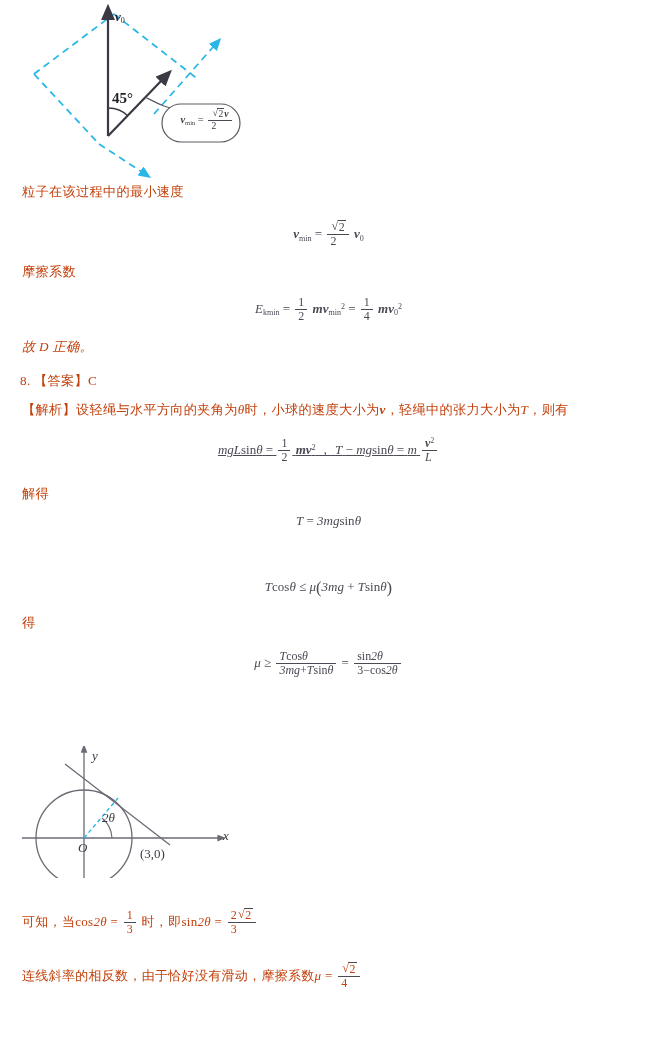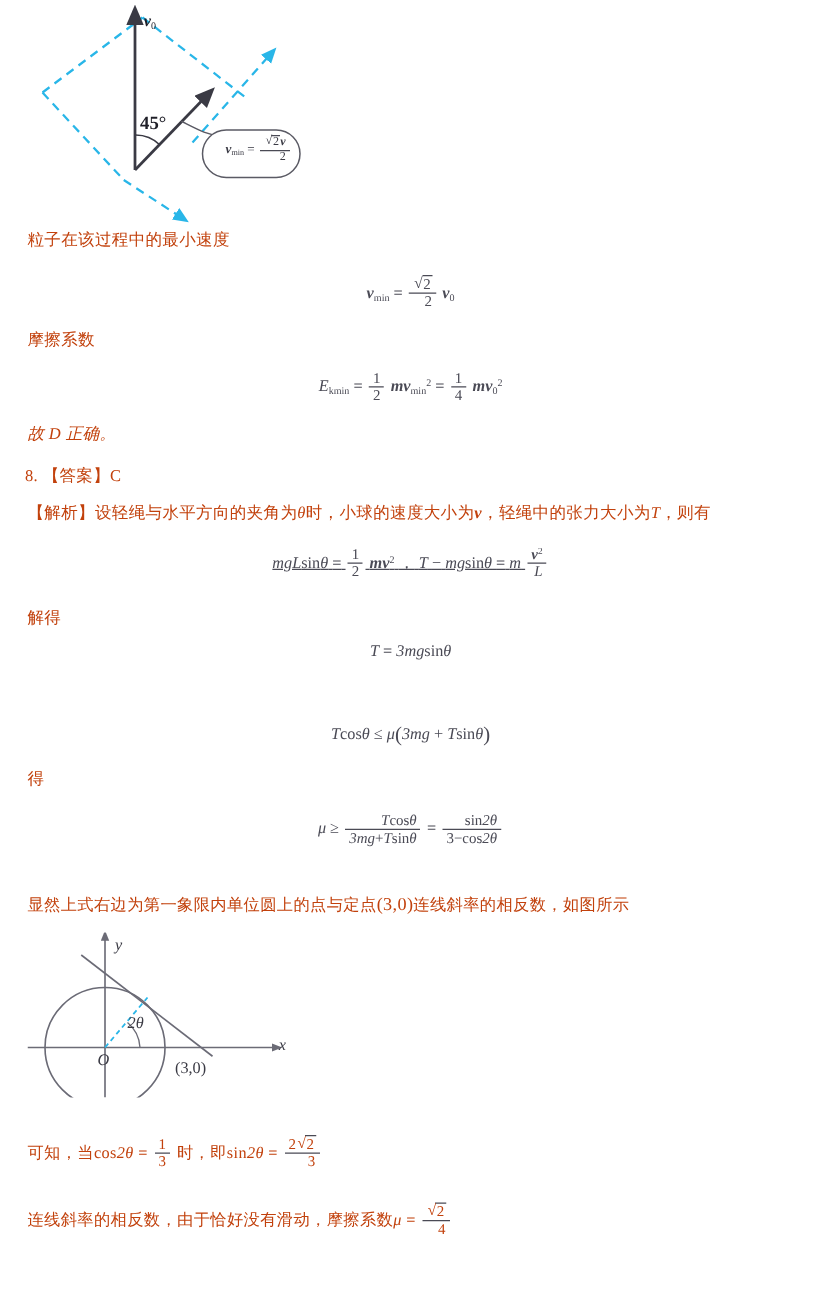--- a/index.html
+++ b/index.html
@@ -36,21 +36,21 @@
     font-size: 13px;
     color: #4a4a55;
   }
   .mi { font-style: italic; }
   .mu { font-style: normal; }
   .bold-it { font-style: italic; font-weight: bold; }
 
   .frac {
     display: inline-block;
     vertical-align: -0.52em;
-    text-align: right;
+    text-align: left;
     line-height: 1.08;
     margin: 0 2px;
   }
   .frac > .num { display: block; padding: 0 3px; font-size: 0.92em; }
   .frac > .den { display: block; padding: 0 3px; border-top: 1px solid #4a4a55; font-size: 0.92em; }
 
   .sqrt {
     display: inline-block;
     position: relative;
     padding-left: 0.52em;
@@ -236,23 +236,20 @@
       <span class="num"><span class="mi">T</span><span class="mu">cos</span><span class="mi">θ</span></span>
       <span class="den"><span class="mi">3mg</span><span class="mu">+</span><span class="mi">T</span><span class="mu">sin</span><span class="mi">θ</span></span>
     </span>
     <span class="mu">=</span>
     <span class="frac" style="vertical-align:-0.55em;">
       <span class="num"><span class="mu">sin</span><span class="mi">2θ</span></span>
       <span class="den"><span class="mu">3</span><span class="mu">−</span><span class="mu">cos</span><span class="mi">2θ</span></span>
     </span>
   </div>
 
-  <div class="para" style="position:absolute; left:22px; top:714px; font-size:13px;">
-    <span>显然上式右边为第一象限内单位圆上的点与定点</span><span class="mu" style="font-size:1.12em;">(3,0)</span><span>连线斜率的相反数，如图所示</span>
-  </div>
 
   <div class="fig-circle" style="position:absolute; left:22px; top:746px;">
     <svg width="260" height="132" viewBox="0 0 260 132" xmlns="http://www.w3.org/2000/svg">
       <defs>
         <marker id="axArr" markerWidth="8" markerHeight="8" refX="0.5" refY="2.6" orient="auto" markerUnits="strokeWidth">
           <path d="M0,0 L0,5.2 L6.5,2.6 z" fill="#6b6b76"></path>
         </marker>
       </defs>
 
       <line x1="0" y1="92" x2="196" y2="92" stroke="#6b6b76" stroke-width="1.3" marker-end="url(#axArr)"></line>

